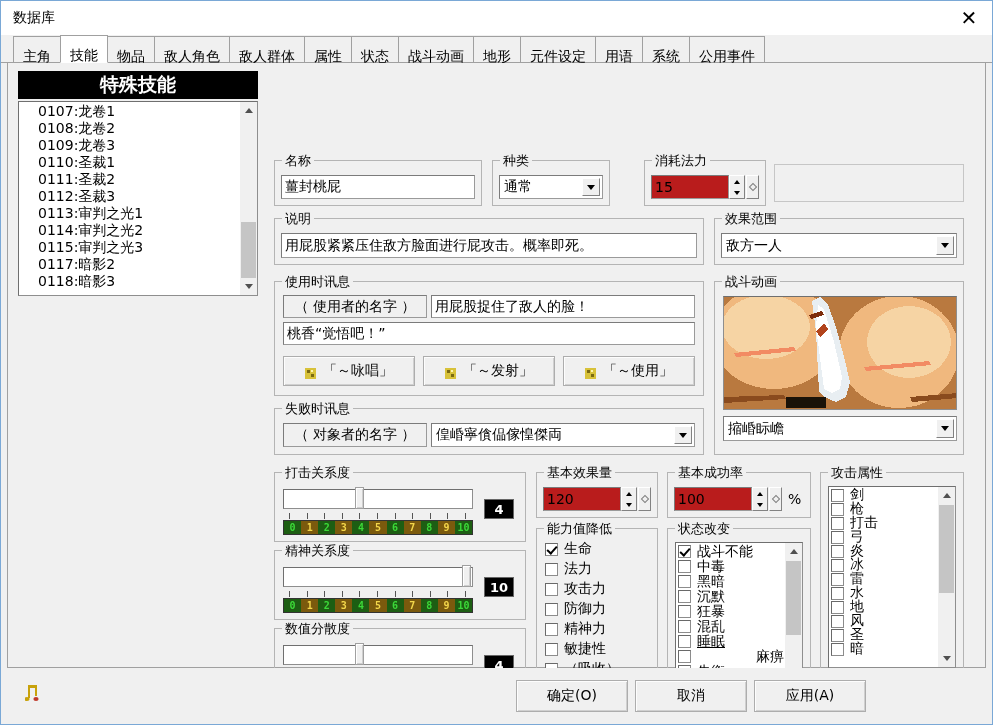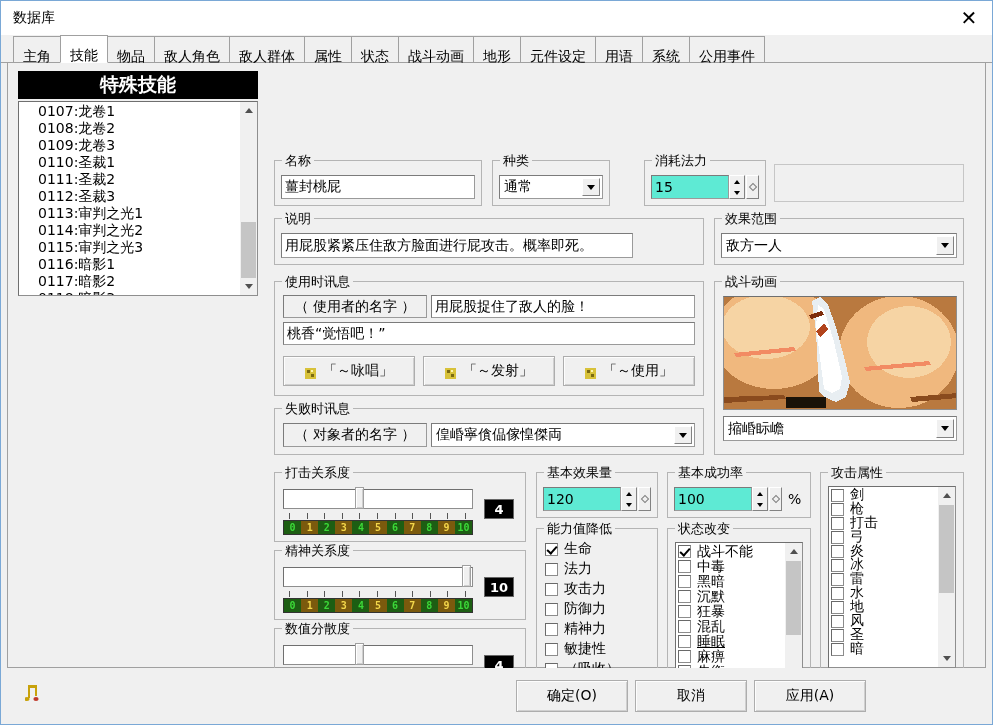--- a/index.html
+++ b/index.html
@@ -79,21 +79,21 @@
     background:#f0f0f0; border:1px solid #fff; border-right-color:#828282;
     border-bottom-color:#828282; display:flex; align-items:center; justify-content:center;
   }
   .combo .arrow::after{
     content:""; width:0;height:0;border-left:4px solid transparent;
     border-right:4px solid transparent;border-top:5px solid #000;
   }
   
   .spin { display:flex; align-items:stretch; }
   .spin .val {
-    background:#5eead4; border:1px solid #9a9a9a; border-top-color:#7b7b7b;
+    background:#b91c1c; border:1px solid #9a9a9a; border-top-color:#7b7b7b;
     border-left-color:#7b7b7b; font-size:14px; padding:2px 3px; flex:1 1 auto;
     display:flex; align-items:center;
   }
   .spin .updn {
     width:16px; background:#f0f0f0; border:1px solid #fff;
     border-right-color:#828282; border-bottom-color:#828282;
     display:flex; flex-direction:column;
   }
   .spin .updn span { flex:1; display:flex; align-items:center; justify-content:center; }
   .spin .updn span::after{ content:""; width:0;height:0;
@@ -214,21 +214,20 @@
         <div id="skill-rows" style="position:absolute;left:0;top:1px;right:18px;">
             <div class="lrow">0107:龙卷1</div>
             <div class="lrow">0108:龙卷2</div>
             <div class="lrow">0109:龙卷3</div>
             <div class="lrow">0110:圣裁1</div>
             <div class="lrow">0111:圣裁2</div>
             <div class="lrow">0112:圣裁3</div>
             <div class="lrow">0113:审判之光1</div>
             <div class="lrow">0114:审判之光2</div>
             <div class="lrow">0115:审判之光3</div>
-            <div class="lrow">0116:暗影1</div>
             <div class="lrow">0117:暗影2</div>
             <div class="lrow">0118:暗影3</div>
           </div>
         <div class="sb">
           <div class="arrow u"></div>
           <div class="thumb" style="top:120px;height:110px;"></div>
           <div class="arrow d" style="position:absolute;bottom:0;left:0;right:0;"></div>
         </div>
       </div>
 
@@ -256,21 +255,21 @@
             <span class="dn"></span>
           </div>
           <div class="tiny"></div>
         </div>
       </div>
 
       <div class="tin flat" style="position:absolute;left:766px;top:101px;width:190px;height:38px;"></div>
 
       <div class="grp" style="left:266px;top:155px;width:430px;height:47px;">
         <div class="lbl">说明</div>
-        <div class="tin" style="position:absolute;left:6px;top:14px;width:352px;height:25px;">用屁股紧紧压住敌方脸面进行屁攻击。概率即死。</div>
+        <div class="tin" style="position:absolute;left:6px;top:14px;width:416px;height:25px;">用屁股紧紧压住敌方脸面进行屁攻击。概率即死。</div>
       </div>
 
       <div class="grp" style="left:706px;top:155px;width:250px;height:47px;">
         <div class="lbl">效果范围</div>
         <div class="combo" style="position:absolute;left:6px;top:14px;width:236px;height:25px;">
           <span>敌方一人</span>
           <span class="arrow"></span>
         </div>
       </div>
 
@@ -539,21 +538,21 @@
                 <span>狂暴</span>
               </div>
               <div class="cb" style="height: 15px;">
                 <span class="box"></span>
                 <span>混乱</span>
               </div>
               <div class="cb" style="height: 15px; text-decoration: underline;">
                 <span class="box"></span>
                 <span>睡眠</span>
               </div>
-              <div class="cb" style="height: 15px;">
+              <div class="cb" style="height: 15px; justify-content: space-between;">
                 <span class="box"></span>
                 <span>麻痹</span>
               </div>
               <div class="cb" style="height: 15px;">
                 <span class="box"></span>
                 <span>失衡</span>
               </div>
               <div class="cb" style="height: 15px;">
                 <span class="box"></span>
                 <span>惊吓</span>

